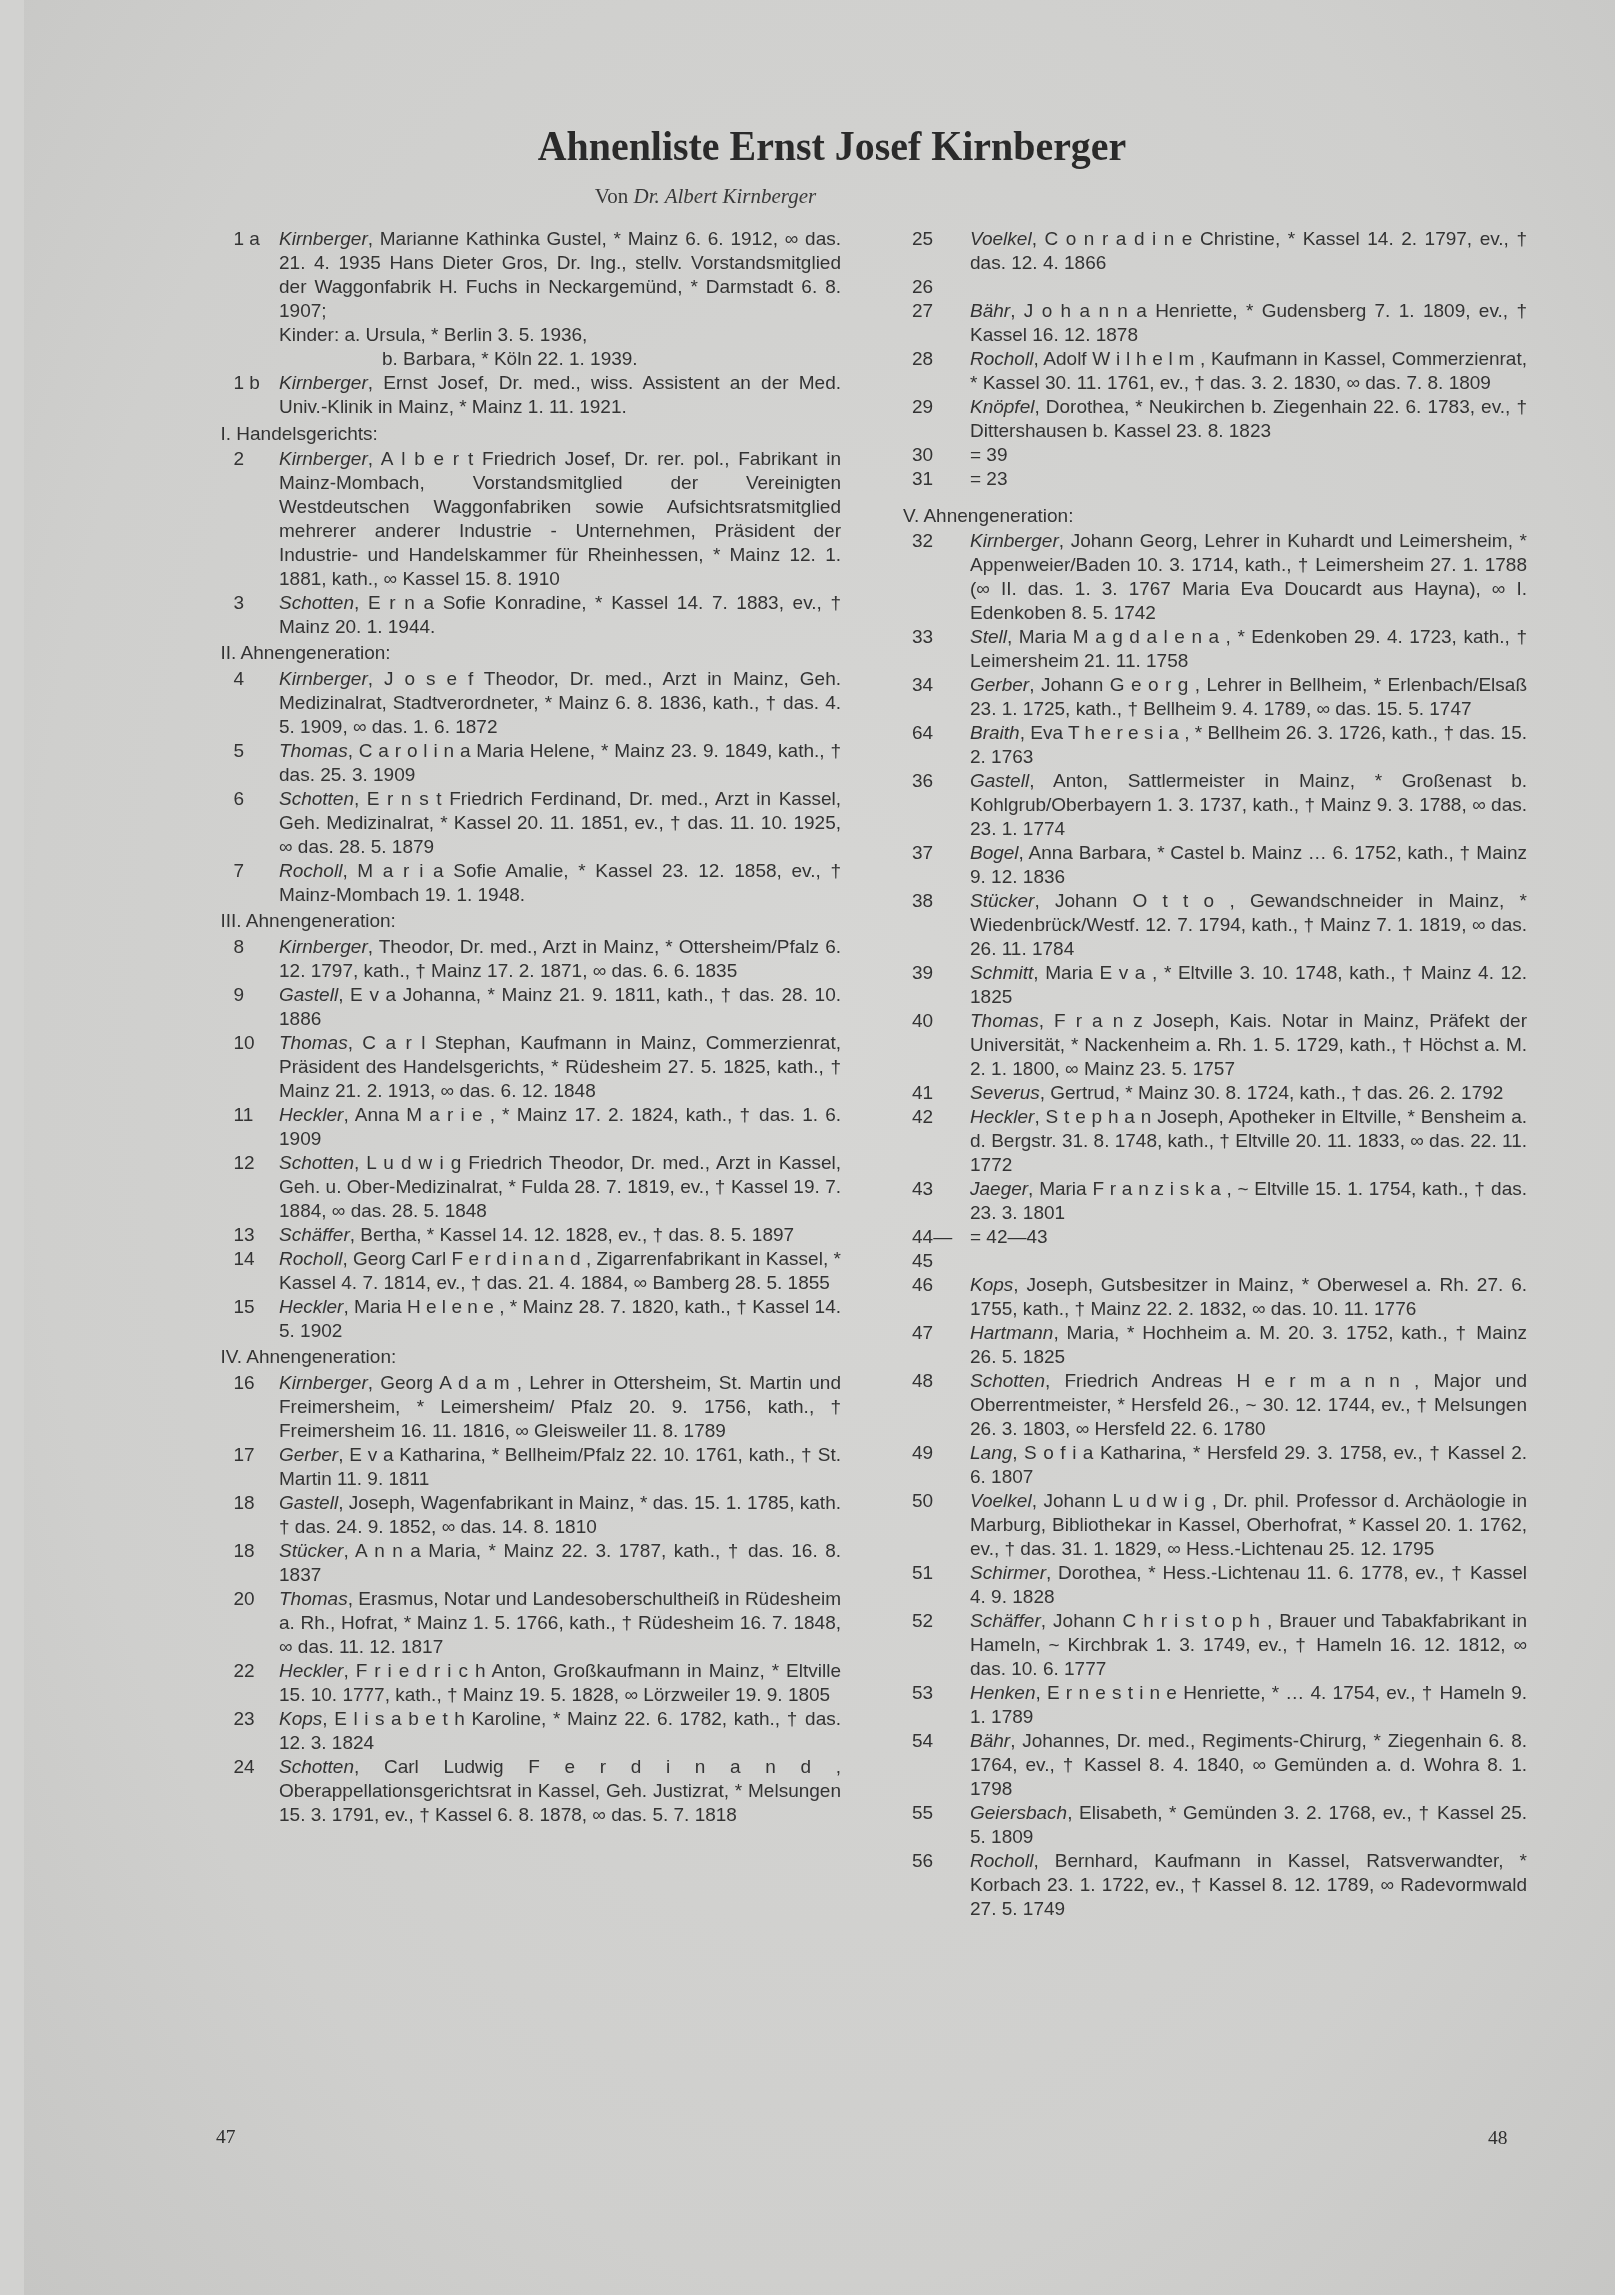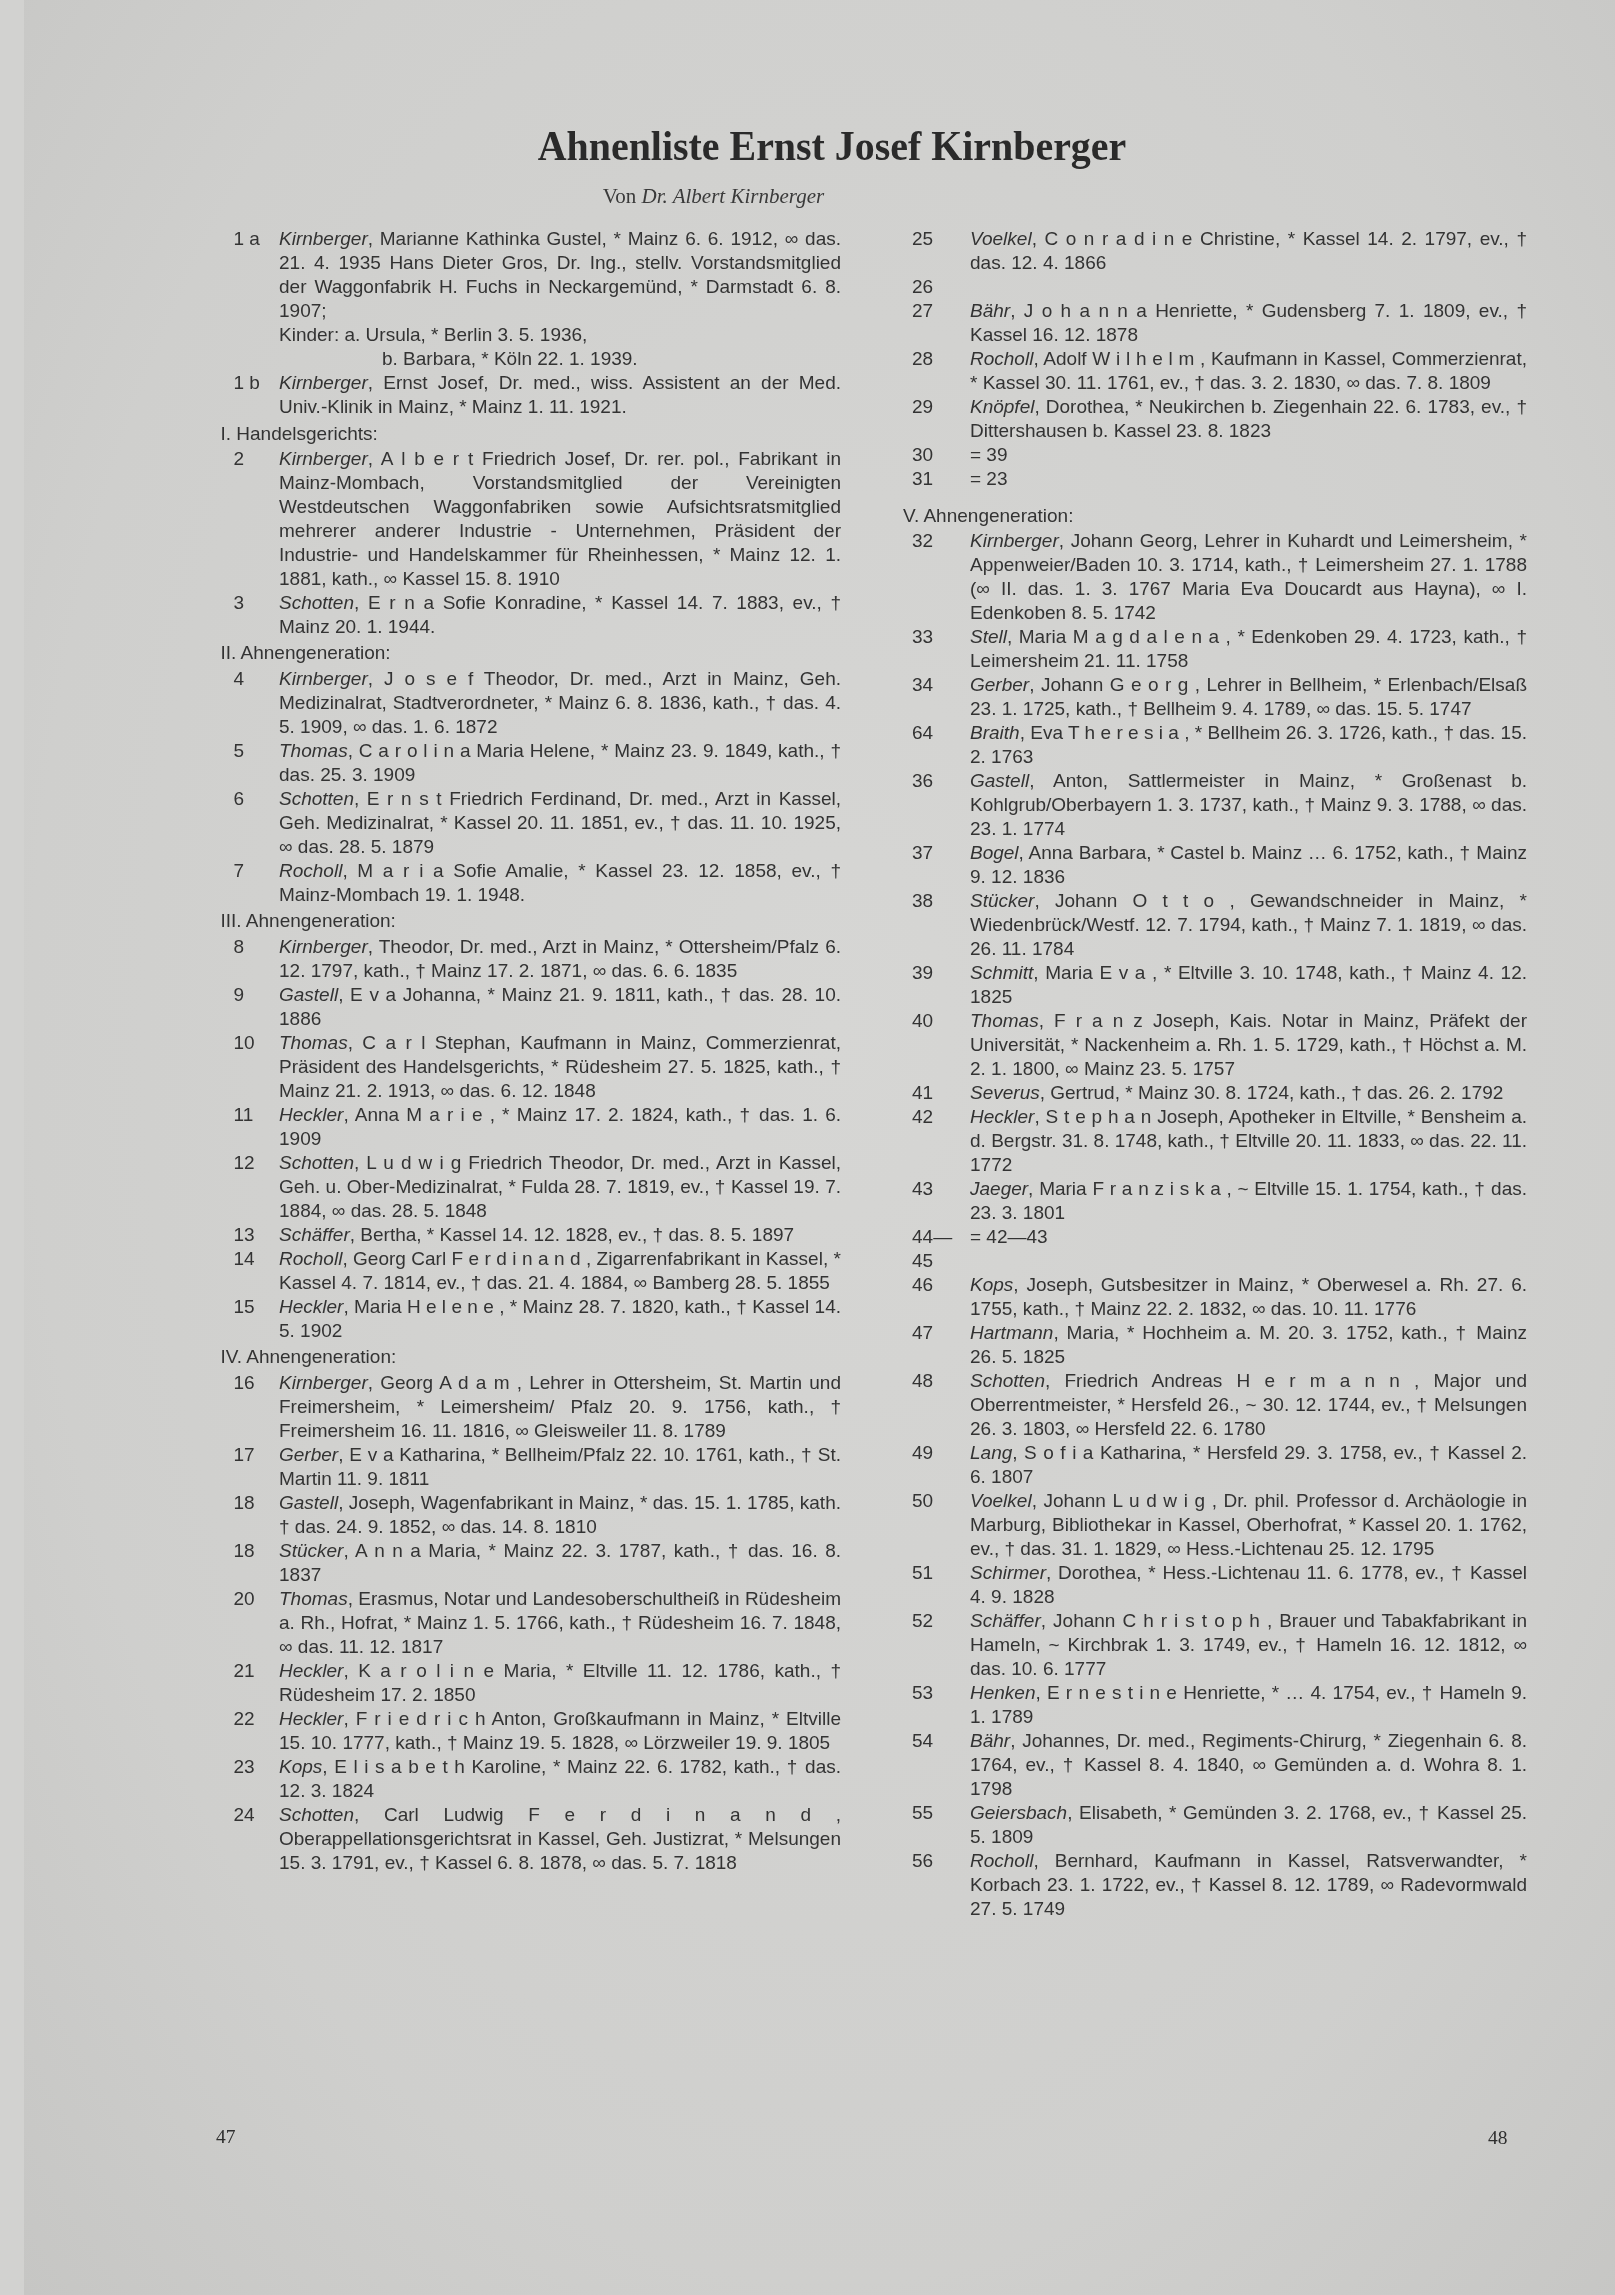--- a/index.html
+++ b/index.html
@@ -20,21 +20,21 @@
     position: absolute; left: 0; width: 1616px; top: 122px;
     text-align: center;
     font-family: "Liberation Serif", serif;
     font-weight: bold;
     font-size: 42px;
     letter-spacing: 0px;
     transform: scaleX(0.95);
     color: #2a2a2a;
   }
   .author {
-    position: absolute; left: 8px; width: 1320px; top: 184px;
+    position: absolute; left: 0; width: 1320px; top: 184px;
     text-align: center;
     font-family: "Liberation Serif", serif;
     font-size: 21px;
     color: #3a3a3a;
     padding-left: 43px;
     box-sizing: border-box;
   }
   .author i { font-style: italic; }
   .col {
     position: absolute; top: 227px;
@@ -165,24 +165,20 @@
       </div>
       <div class="entry">
         <div class="num">18</div>
         <div class="txt"><span class="sur">Stücker</span><span>, A n n a Maria, * Mainz 22. 3. 1787, kath., † das. 16. 8. 1837</span></div>
       </div>
       <div class="entry">
         <div class="num">20</div>
         <div class="txt"><span class="sur">Thomas</span><span>, Erasmus, Notar und Landesoberschultheiß in Rüdesheim a. Rh., Hofrat, * Mainz 1. 5. 1766, kath., † Rüdesheim 16. 7. 1848, ∞ das. 11. 12. 1817</span></div>
       </div>
       <div class="entry">
-        <div class="num">21</div>
-        <div class="txt"><span class="sur">Heckler</span><span>, K a r o l i n e Maria, * Eltville 11. 12. 1786, kath., † Rüdesheim 17. 2. 1850</span></div>
-      </div>
-      <div class="entry">
         <div class="num">22</div>
         <div class="txt"><span class="sur">Heckler</span><span>, F r i e d r i c h Anton, Großkaufmann in Mainz, * Eltville 15. 10. 1777, kath., † Mainz 19. 5. 1828, ∞ Lörzweiler 19. 9. 1805</span></div>
       </div>
       <div class="entry">
         <div class="num">23</div>
         <div class="txt"><span class="sur">Kops</span><span>, E l i s a b e t h Karoline, * Mainz 22. 6. 1782, kath., † das. 12. 3. 1824</span></div>
       </div>
       <div class="entry">
         <div class="num">24</div>
         <div class="txt"><span class="sur">Schotten</span><span>, Carl Ludwig F e r d i n a n d , Oberappellationsgerichtsrat in Kassel, Geh. Justizrat, * Melsungen 15. 3. 1791, ev., † Kassel 6. 8. 1878, ∞ das. 5. 7. 1818</span></div>

